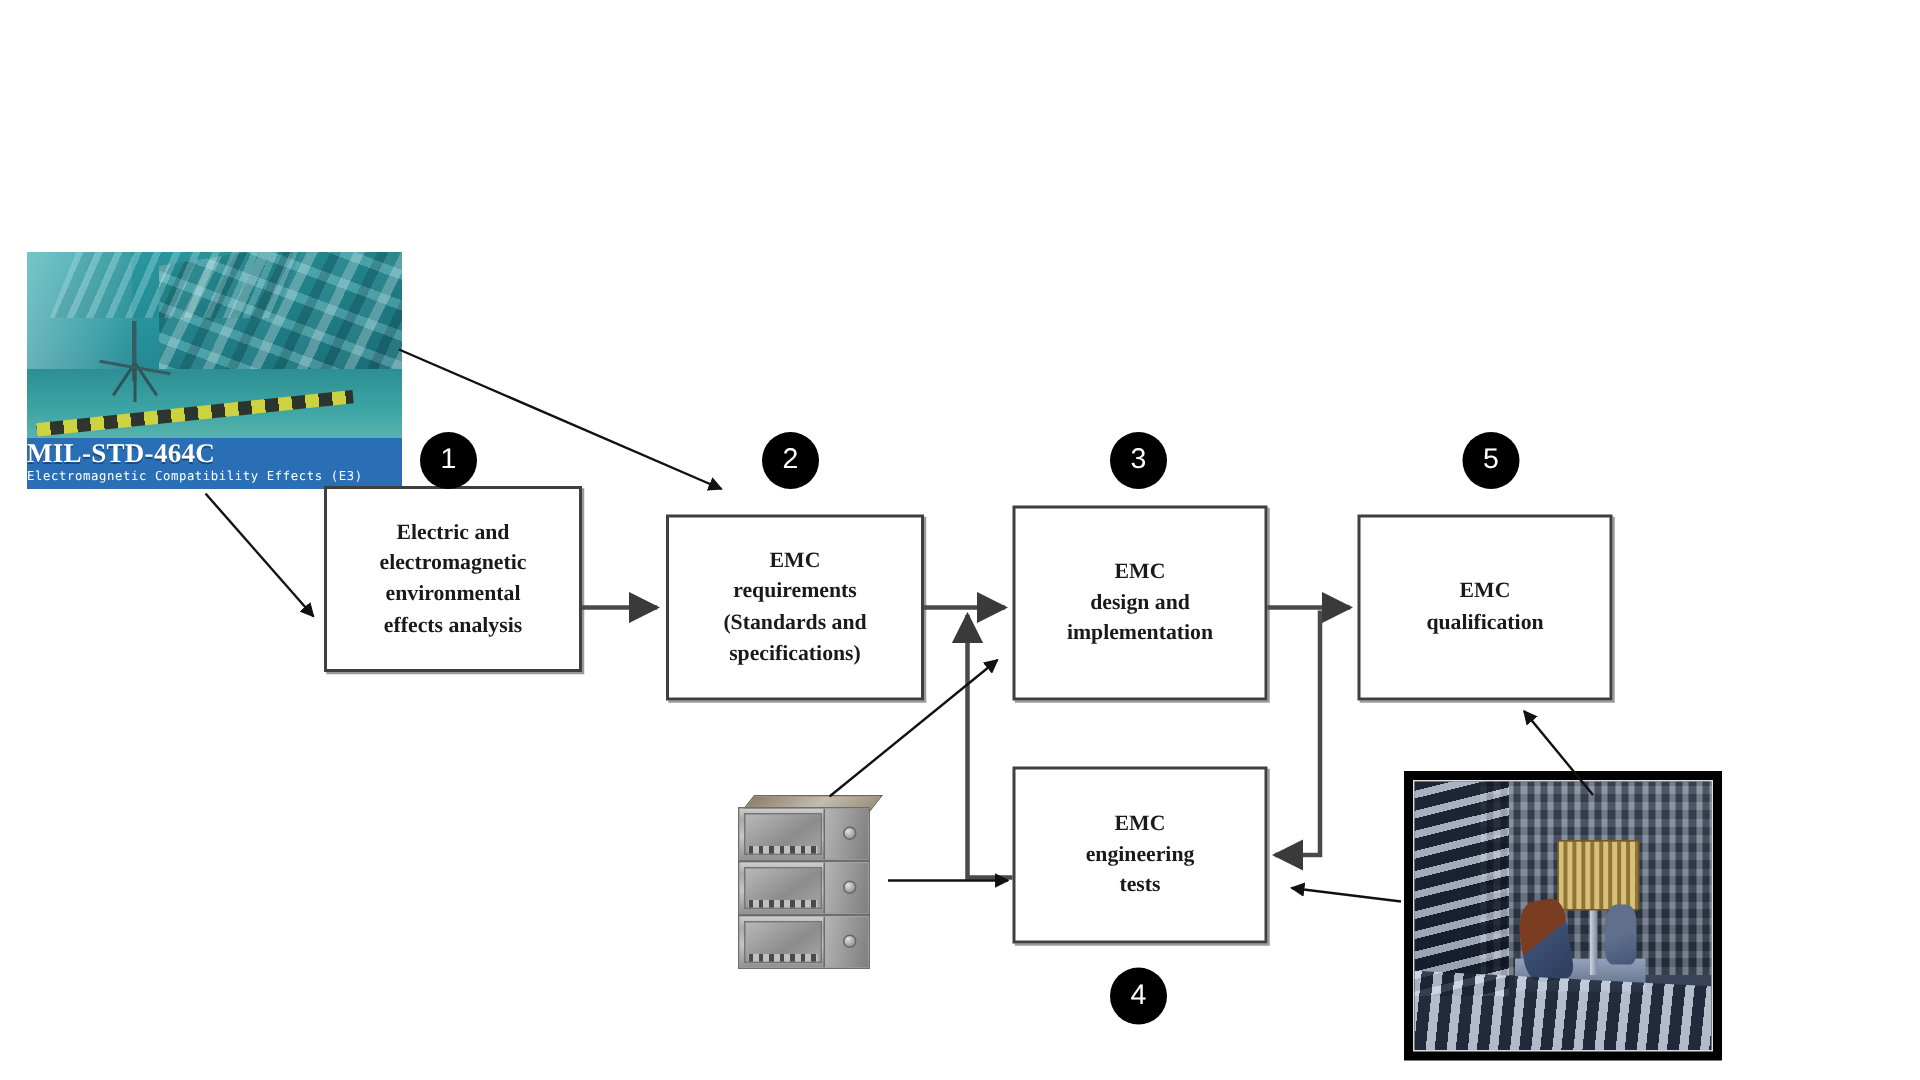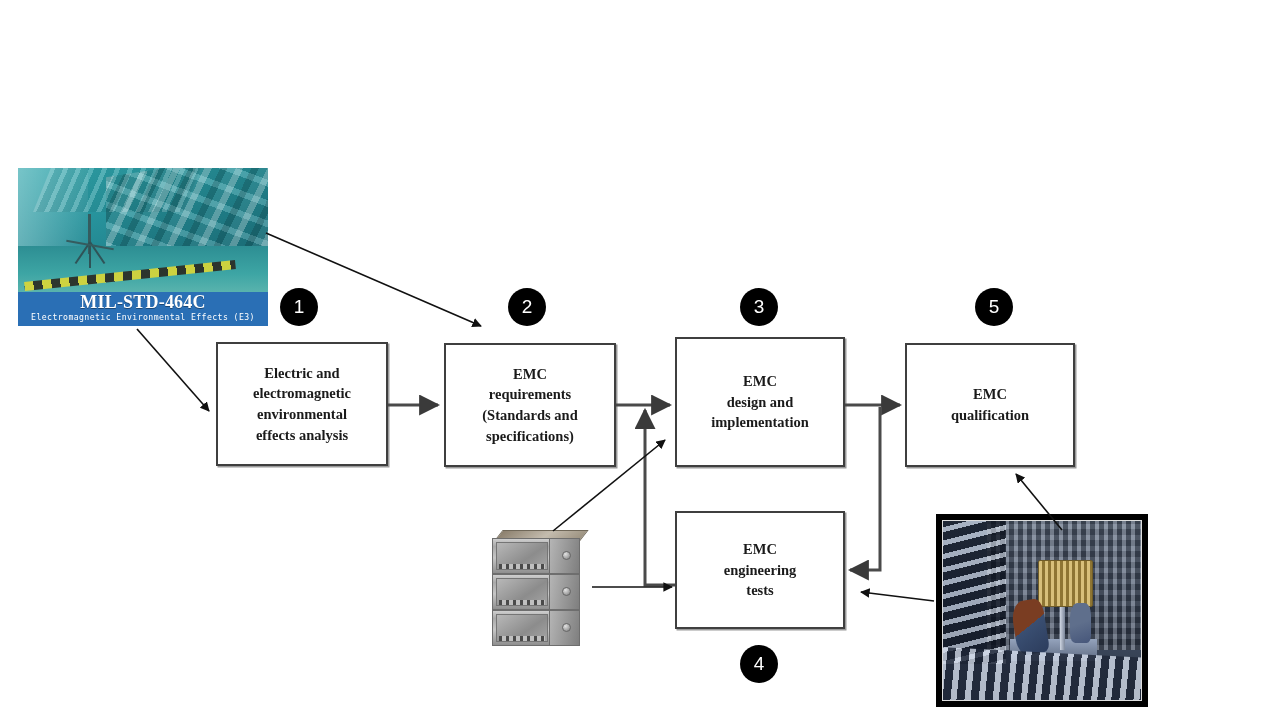--- a/index.html
+++ b/index.html
@@ -128,21 +128,20 @@
     background: #2f5357;
     bottom: 2px; left: 27px;
   }
   .mil-leg.l2 { transform: rotate(34deg); transform-origin: top center; }
   .mil-leg.l3 { transform: rotate(-34deg); transform-origin: top center; }
   .mil-banner {
     position: absolute;
     left: 0; bottom: 0;
     width: 250px; height: 34px;
     background: #2a6fb5;
-    text-align: center;
     overflow: hidden;
   }
   .mil-banner-title {
     display: block;
     font-family: "Liberation Serif", serif;
     font-weight: bold;
     font-size: 18px;
     color: #ffffff;
     line-height: 19px;
     margin-top: 1px;
@@ -172,21 +171,21 @@
   .flow-box .box-label {
     font-family: "Liberation Serif", serif;
     font-weight: bold;
     font-size: 14.5px;
     line-height: 1.42;
     color: #1a1a1a;
     white-space: pre-line;
     padding: 0 6px;
   }
 
-  #box-1 { left: 216px; top: 342px; width: 172px; height: 124px; }
+  #box-1 { left: 216px; top: 324px; width: 172px; height: 124px; }
   #box-2 { left: 444px; top: 343px; width: 172px; height: 124px; }
   #box-3 { left: 675px; top: 337px; width: 170px; height: 130px; }
   #box-4 { left: 675px; top: 511px; width: 170px; height: 118px; }
   #box-5 { left: 905px; top: 343px; width: 170px; height: 124px; }
 
   
   .step-badge {
     position: absolute;
     width: 38px;
     height: 38px;
@@ -374,21 +373,21 @@
       <div class="mil-floor" data-interactable="false"></div>
       <div class="mil-tape" data-interactable="false"></div>
       <div class="mil-tripod" data-interactable="false">
         <div class="mil-leg l1"></div>
         <div class="mil-leg l2"></div>
         <div class="mil-leg l3"></div>
       </div>
     </div>
     <div class="mil-banner" data-interactable="false">
       <span class="mil-banner-title" data-interactable="false">MIL-STD-464C</span>
-      <span class="mil-banner-sub" data-interactable="false">Electromagnetic Environmental Effects (E3)</span>
+      <span class="mil-banner-sub" data-interactable="false">Electromagnetic Compatibility Effects (E3)</span>
     </div>
   </div>
 
   <div class="flow-box" id="box-1" data-interactable="true">
     <span class="box-label" data-interactable="false">Electric and
 electromagnetic
 environmental
 effects analysis</span>
   </div>
   <div class="flow-box" id="box-2" data-interactable="true">

